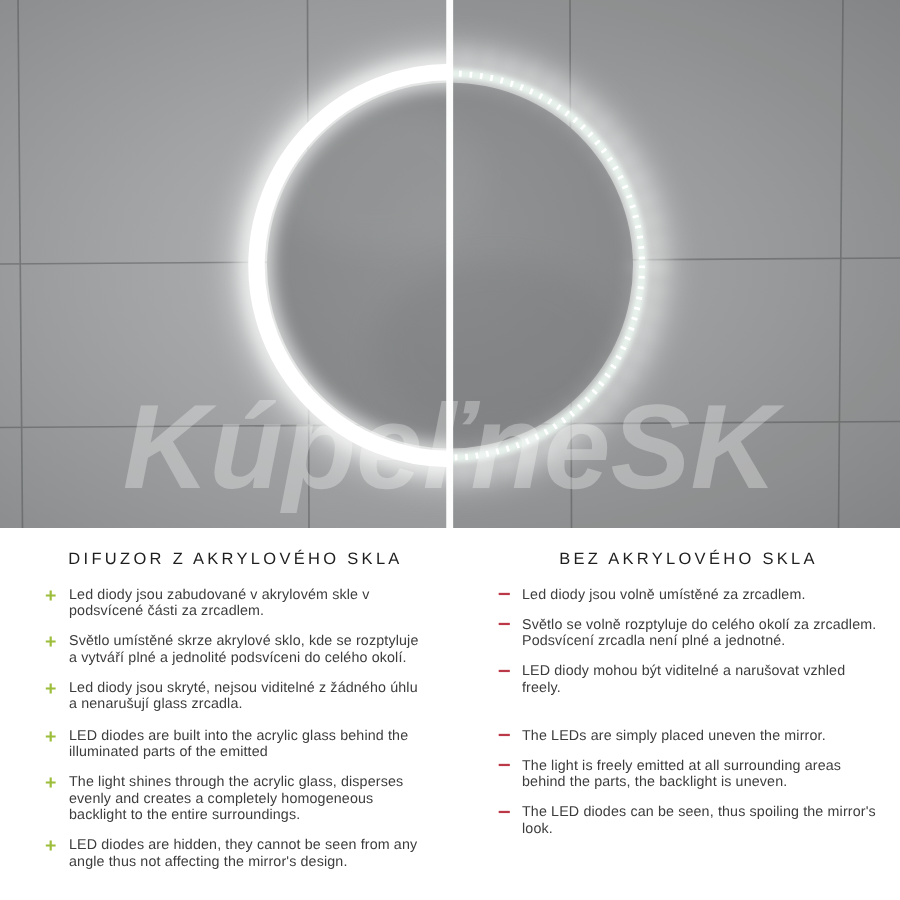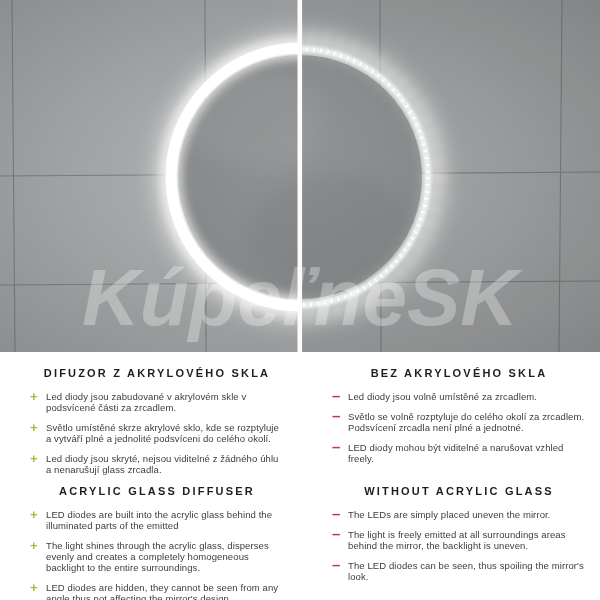--- a/index.html
+++ b/index.html
@@ -13,21 +13,21 @@
     position:relative;width:600px;height:248px;background:#ffffff;
     display:flex;flex-direction:row;
   }
   .col{
     box-sizing:border-box;width:300px;padding:15px 16px 0 30px;
   }
   .col.right{padding:15px 14px 0 32px;}
   .section{margin:0;}
   .section.first{min-height:118px;}
   .sec-title{
-    text-align:center;font-size:11px;font-weight:bold;color:#1e1e1e;
+    text-align:center;font-size:11px;font-weight:normal;color:#1e1e1e;
     letter-spacing:2.2px;margin:0 0 12px 0;white-space:nowrap;
   }
   .bullets{list-style:none;margin:0;padding:0;}
   .bullet{
     display:flex;align-items:flex-start;margin:0 0 9px 0;
   }
   .b-icon{
     flex:0 0 16px;width:16px;text-align:left;
     font-weight:bold;line-height:11px;margin-top:0px;user-select:none;
   }
@@ -121,21 +121,20 @@
             <span class="b-icon plus">+</span>
             <span class="b-text">Světlo umístěné skrze akrylové sklo, kde se rozptyluje a vytváří plné a jednolité podsvíceni do celého okolí.</span>
           </li>
           <li class="bullet">
             <span class="b-icon plus">+</span>
             <span class="b-text">Led diody jsou skryté, nejsou viditelné z žádného úhlu a nenarušují glass zrcadla.</span>
           </li>
         </ul>
       </div>
       <div class="section">
-        <h2 class="sec-title">ACRYLIC GLASS DIFFUSER</h2>
         <ul class="bullets">
           <li class="bullet">
             <span class="b-icon plus">+</span>
             <span class="b-text">LED diodes are built into the acrylic glass behind the illuminated parts of the emitted</span>
           </li>
           <li class="bullet">
             <span class="b-icon plus">+</span>
             <span class="b-text">The light shines through the acrylic glass, disperses evenly and creates a completely homogeneous backlight to the entire surroundings.</span>
           </li>
           <li class="bullet">
@@ -158,29 +157,28 @@
             <span class="b-icon minus">–</span>
             <span class="b-text">Světlo se volně rozptyluje do celého okolí za zrcadlem. Podsvícení zrcadla není plné a jednotné.</span>
           </li>
           <li class="bullet">
             <span class="b-icon minus">–</span>
             <span class="b-text">LED diody mohou být viditelné a narušovat vzhled freely.</span>
           </li>
         </ul>
       </div>
       <div class="section">
-        <h2 class="sec-title">WITHOUT ACRYLIC GLASS</h2>
         <ul class="bullets">
           <li class="bullet">
             <span class="b-icon minus">–</span>
             <span class="b-text">The LEDs are simply placed uneven the mirror.</span>
           </li>
           <li class="bullet">
             <span class="b-icon minus">–</span>
-            <span class="b-text">The light is freely emitted at all surroundings areas behind the mirror, the backlight is uneven.</span>
+            <span class="b-text">The light is freely emitted at all surrounding areas behind the parts, the backlight is uneven.</span>
           </li>
           <li class="bullet">
             <span class="b-icon minus">–</span>
             <span class="b-text">The LED diodes can be seen, thus spoiling the mirror's look.</span>
           </li>
         </ul>
       </div>
     </div>
 
   </div>

